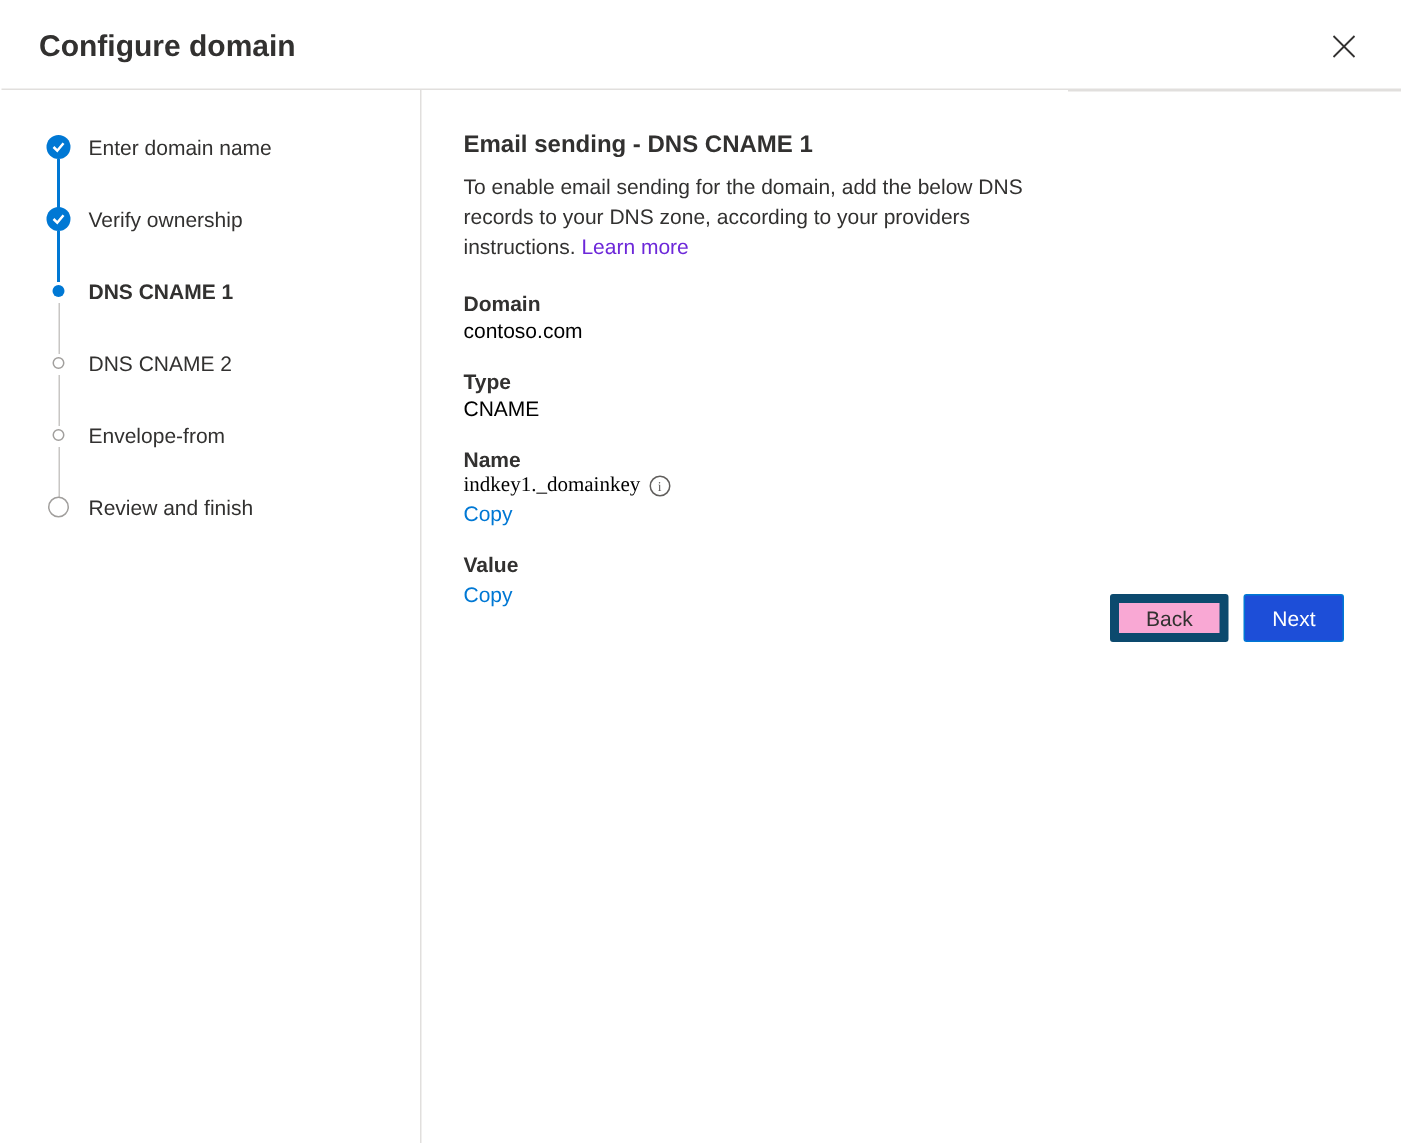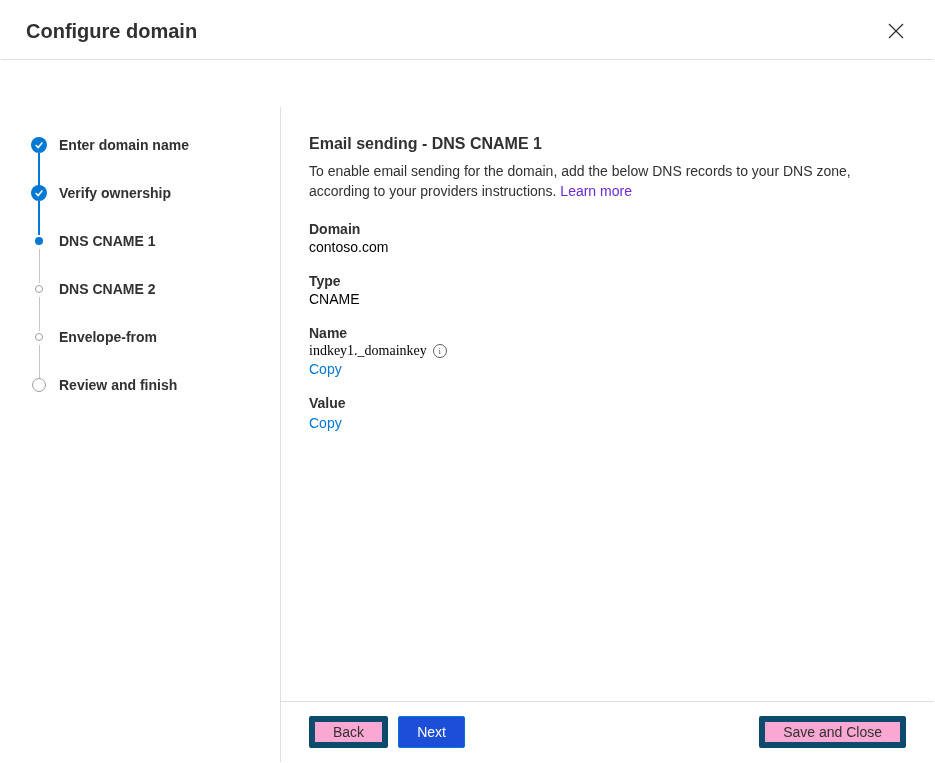--- a/index.html
+++ b/index.html
@@ -3,21 +3,21 @@
   <meta charset="utf-8">
   <style>
     * { box-sizing: border-box; margin: 0; padding: 0; }
     html, body {
       font-family: "Segoe UI", -apple-system, BlinkMacSystemFont, sans-serif;
       font-size: 14px;
       color: #323130;
       background: #fff;
       height: 100%;
     }
-    .container { width: 935px; height: 763px; display: flex; flex-direction: column; border: 1px solid #fff; gap: 47px; }
+    .container { width: 935px; height: 763px; display: flex; flex-direction: column; border: 1px solid #fff; }
 
     .header {
       display: flex; align-items: center; justify-content: space-between;
       padding: 14px 22px 12px 25px;
       border-bottom: 1px solid #e1dfdd;
     }
     .header h1 { font-size: 20px; font-weight: 600; }
     .close-btn { width: 32px; height: 32px; display:flex; align-items:center; justify-content:center; cursor:pointer; background:none; border:none; }
     .close-btn svg { width:16px; height:16px; }
 
@@ -43,25 +43,25 @@
     .marker.current-small { background: #0078d4; width: 8px; height: 8px; left: 4px; top: 4px; }
     .marker.pending { border: 1px solid #a19f9d; width: 8px; height: 8px; left: 4px; top: 4px; background:#fff; }
     .marker.pending-big { border: 1.5px solid #a19f9d; width: 14px; height: 14px; left:1px; top:1px; background:#fff; }
 
     .line {
       position: absolute; left: 7px; top: 16px; bottom: -2px;
       width: 2px; background: #0078d4;
     }
     .line.grey { background: #c8c6c4; width:1px; left:7.5px; }
 
-    .step .label { line-height: 16px; display:inline-block;font-weight:bold; }
+    .step .label { line-height: 16px; display:inline-block; }
     .step.bold .label { font-weight: 600; }
 
     .main {
-      flex: 1; display:flex; flex-direction: column;
+      flex: 1; display:flex; flex-direction: row;
     }
     .content {
       flex:1; padding: 28px 28px 10px 28px; overflow:auto;
     }
     .content h2 { font-size: 16px; font-weight: 600; margin-bottom: 8px; }
     .content p.desc { color: #323130; line-height: 20px; margin-bottom: 20px; }
     .content a.link { color: #6d28d9; text-decoration: none; cursor:pointer; }
     .field { margin-bottom: 18px; }
     .field .flabel { font-weight: 600; margin-bottom: 2px; }
     .field .fvalue { color: #000000; }
@@ -181,18 +181,17 @@
           <div class="flabel">Value</div>
           <span class="copy">Copy</span>
         </div>
 
       </div>
 
       <div class="footer">
         <button class="btn secondary">Back</button>
         <button class="btn primary">Next</button>
         <span class="spacer"></span>
-        <button class="btn secondary">Save and Close</button>
       </div>
     </div>
 
   </div>
 </div>
 
 </body></html>

